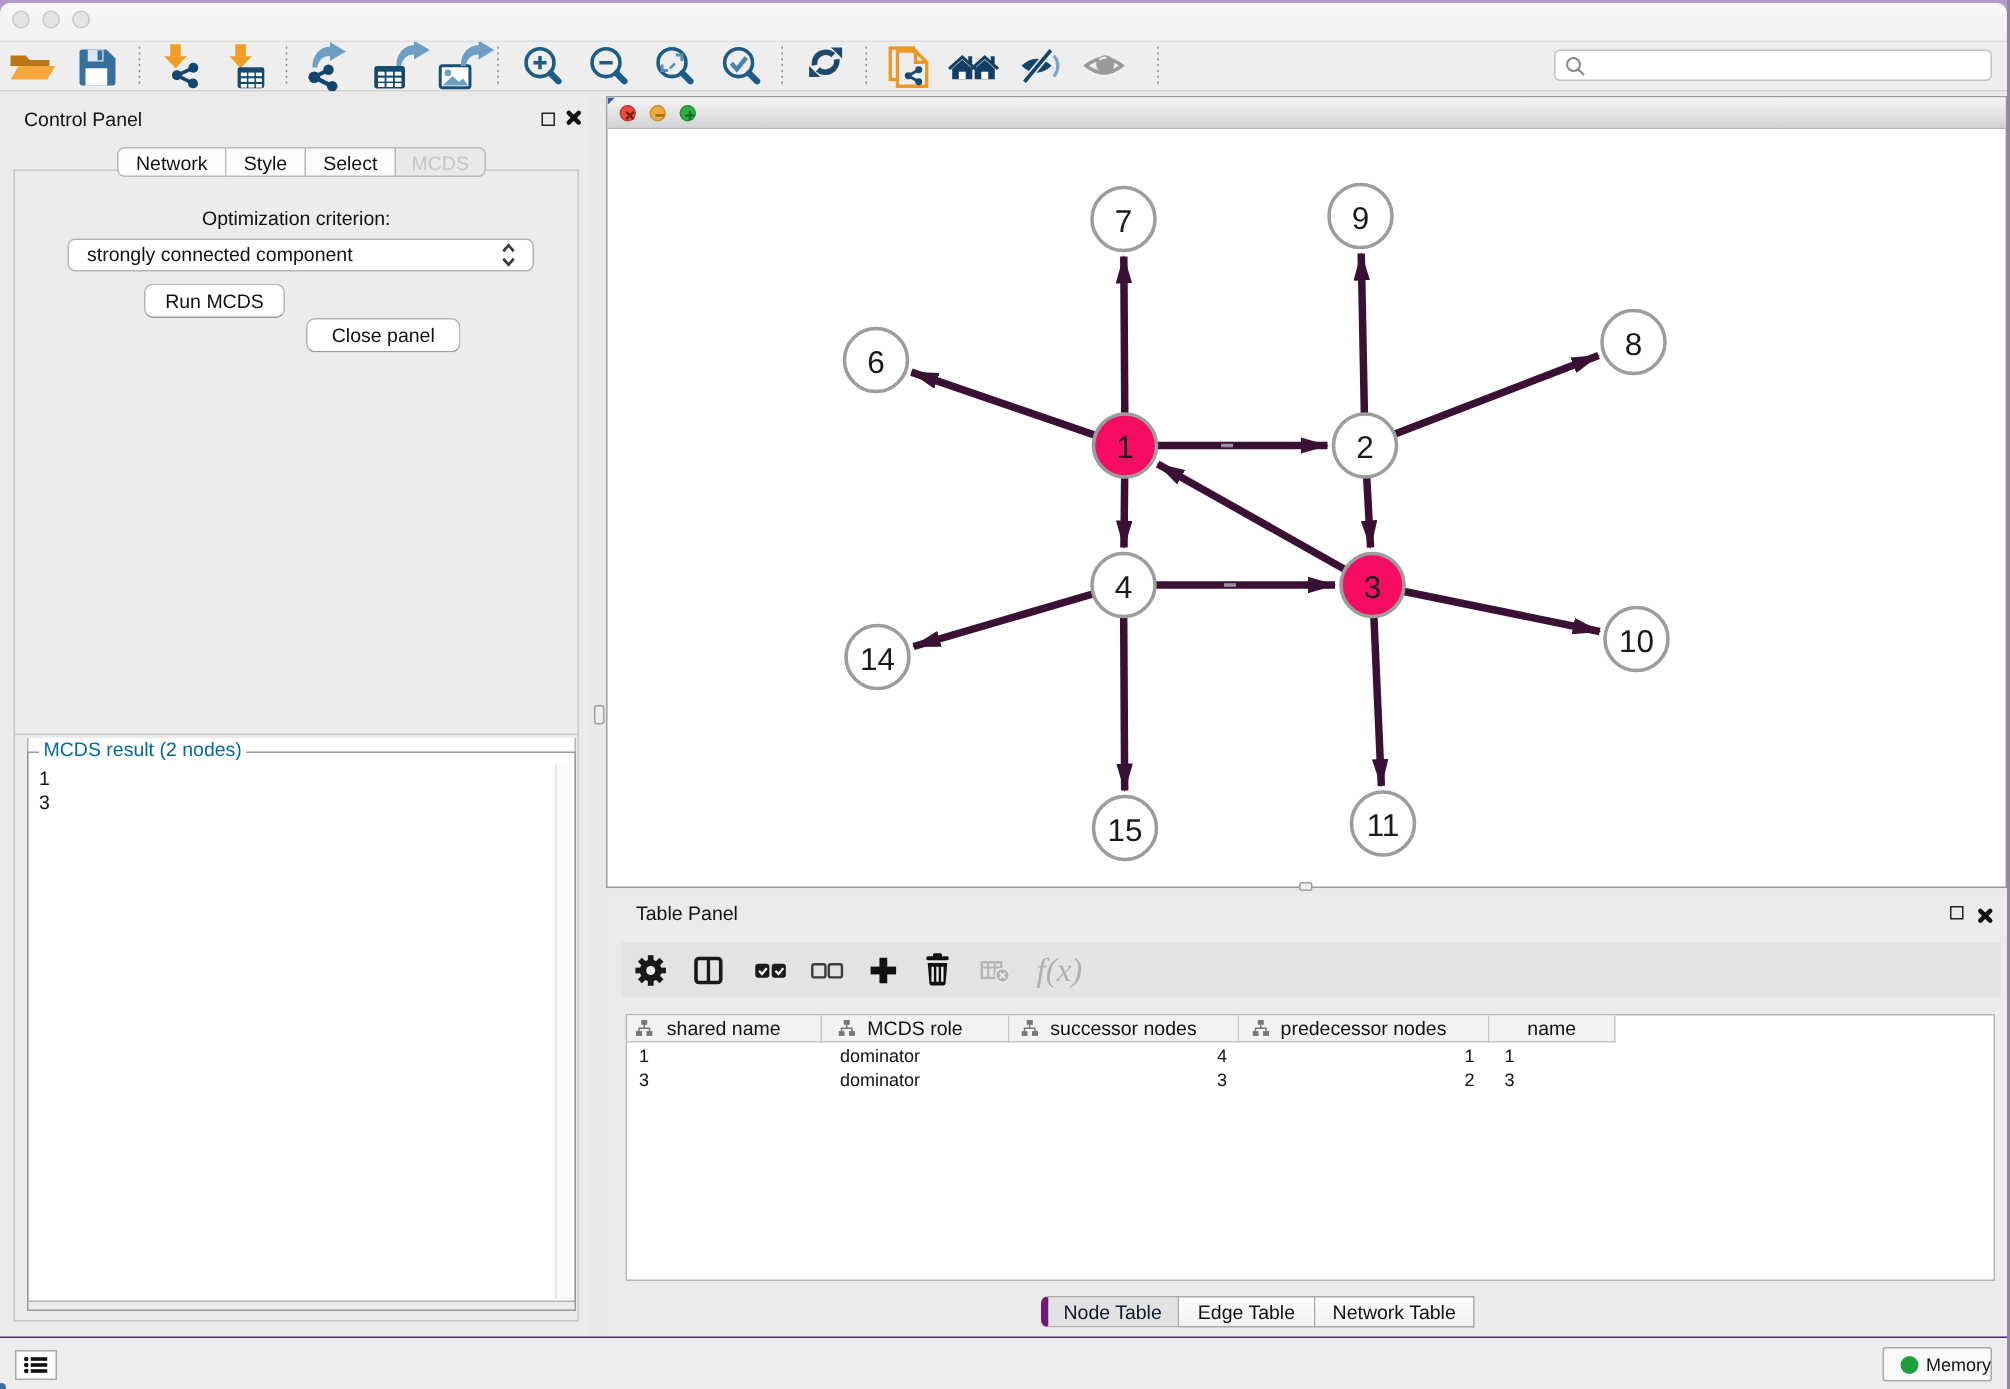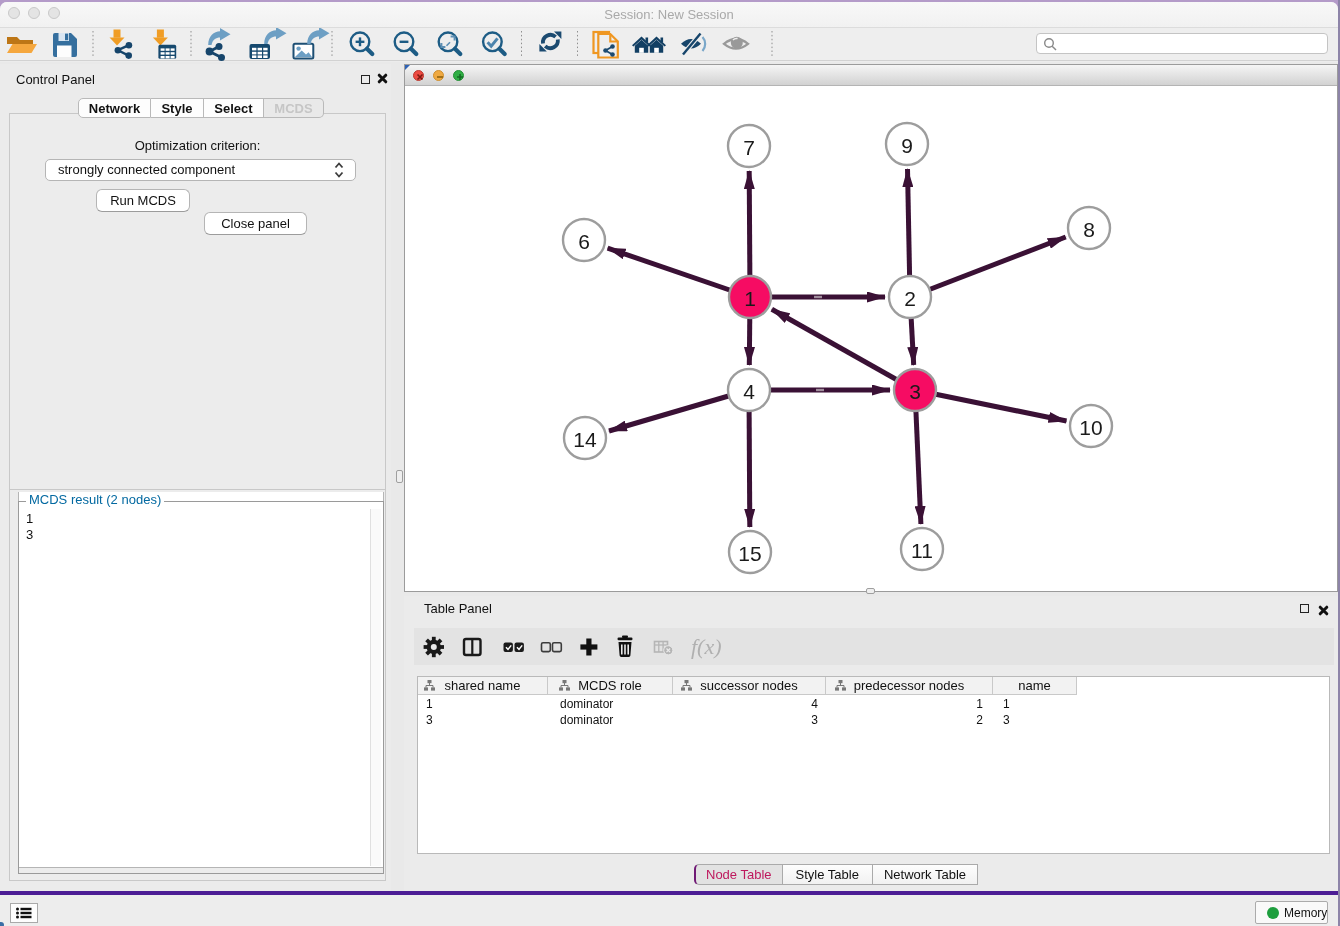--- a/index.html
+++ b/index.html
@@ -25,21 +25,21 @@
 #mainbg { left:0; top:60px; width:1338px; height:829px; background:#e9e9e9; }
 #splitgripv { border:1px solid #9f9f9f; border-radius:2px; background:#efefef; z-index:10; }
 #splitgriph { border:1px solid #9f9f9f; border-radius:2px; background:#efefef; z-index:10; }
 
 #cpanel { left:0; top:62px; width:391px; height:827px; background:#ebebeb; }
 #cpanel * { position:absolute; }
 .ptitle { font-size:13px; color:#111; }
 .tabrow { top:34px; left:78px; height:20px; display:flex; }
 .tab { position:static !important; height:20px; line-height:19px; font-size:13px;
   color:#111; background:#fdfdfd; border:1px solid #b9b9b9; border-left:none;
-  text-align:center;font-weight:bold; }
+  text-align:center; }
 .tab.first { border-left:1px solid #b9b9b9; border-radius:5px 0 0 5px; }
 .tab.sel { background:#e9e9e9; color:#c6c6c6; border-radius:0 5px 5px 0; }
 #cpContent { left:9px; top:49px; width:377px; height:376px;
   background:#ececec; border:1px solid #c8c8c8; border-bottom:none; }
 #cpLower { left:9px; top:425px; width:377px; height:392px;
   background:#ececec; border:1px solid #c8c8c8; }
 #optlabel { top:24px; width:100%; text-align:center; font-size:13px; color:#111; }
 #dropdown { left:35px; top:45px; width:311px; height:22px;
   background:#fff; border:1px solid #b5b5b5; border-radius:5px;
   font-size:13px; color:#111; line-height:20px; padding-left:12px; }
@@ -69,46 +69,45 @@
   background:#fff; border:1px solid #b9b9b9; }
 #ttable div { position:absolute; }
 .thead { top:0; height:18px; background:#f2f2f2;
   border-bottom:1px solid #c9c9c9; border-right:1px solid #c9c9c9;
   font-size:13px; color:#111; text-align:center; line-height:17px; }
 .trow { font-size:12px; color:#111; height:16px; line-height:16px; }
 .btabrow { position:absolute; top:268px; left:290px; height:21px; display:flex; }
 .btab { height:21px; line-height:20px; padding:0 12px; font-size:13px;
   color:#111; background:linear-gradient(#fdfdfd,#f1f1f1); border:1px solid #aaa;
   border-left:none; }
-.btab.first { border-left:2px solid #701a75; border-radius:5px 0 0 5px;
-  background:#e2e2e2; color:#be185d; }
+.btab.first { border-left:5px solid #701a75; border-radius:5px 0 0 5px;
+  background:#e2e2e2; color:#0f172a; }
 .btab.last { border-radius:0 5px 5px 0; }
 
 #statusbar { left:0; top:889px; width:1338px; height:35px;
-  background:#ededed; border-top:4px solid #4c1d95; }
+  background:#ededed; border-top:1px solid #4c1d95; }
 #listbtn { position:absolute; left:10px; top:8px; width:28px; height:20px;
   background:#fdfdfd; border:1px solid #a9a9a9; }
 #membtn { position:absolute; left:1255px; top:6px; width:73px; height:23px;
   background:#f9f9f9; border:1px solid #ababab; border-radius:2px;
   font-size:12px; color:#111; }
 #membtn .dot { position:absolute; left:11px; top:5px; width:12px; height:12px;
   border-radius:50%; background:#1e9e3e; }
 #membtn .mtxt { position:absolute; left:28px; top:4px; }
 .minico { width:9px; height:9px; border:1.5px solid #222; }
 .closeico { font-size:14px; font-weight:bold; color:#111; }
 #redge { position:absolute; right:0; top:0; width:2px; height:926px; background:#8d84a8; }
 </style>
 </head>
 <body>
 <div id="win">
   <div id="titlebar">
     <div class="tl" style="left:8px;"></div>
     <div class="tl" style="left:28px;"></div>
     <div class="tl" style="left:48px;"></div>
-    <div id="titletext">Session: New Session</div>
   </div>
   <div id="toolbar"><svg id="tbsvg" width="1338" height="33" viewBox="0 0 1338 33">
     <g stroke="#8f8f8f" stroke-width="1" stroke-dasharray="1.5 2.4">
       <line x1="93" y1="3" x2="93" y2="30"></line>
       <line x1="191" y1="3" x2="191" y2="30"></line>
       <line x1="332" y1="3" x2="332" y2="30"></line>
       <line x1="521.5" y1="3" x2="521.5" y2="30"></line>
       <line x1="577.5" y1="3" x2="577.5" y2="30"></line>
       <line x1="772" y1="3" x2="772" y2="30"></line>
     </g>
@@ -481,21 +480,21 @@
       <div class="trow" style="left:408px; top:19px; width:157px; text-align:right;">1</div>
       <div class="trow" style="left:585px; top:19px;">1</div>
       <div class="trow" style="left:8px; top:35px;">3</div>
       <div class="trow" style="left:142px; top:35px;">dominator</div>
       <div class="trow" style="left:255px; top:35px; width:145px; text-align:right;">3</div>
       <div class="trow" style="left:408px; top:35px; width:157px; text-align:right;">2</div>
       <div class="trow" style="left:585px; top:35px;">3</div>
     </div>
     <div class="btabrow">
       <div class="btab first" style="padding:0 10px;">Node Table</div>
-      <div class="btab" style="padding:0 13px;">Style Table</div>
+      <div class="btab" style="padding:0 13px;">Edge Table</div>
       <div class="btab" style="padding:0 11px;">Network Table</div>
       <div class="btab last" style="padding:0 17px;margin-top:43px;">Motifs</div>
     </div>
   </div>
   <div id="statusbar">
     <div id="listbtn">
       <svg width="16" height="12" viewBox="0 0 16 12" style="position:absolute;left:5px;top:3px;">
         <circle cx="1.5" cy="2" r="1.5" fill="#111"></circle>
           <circle cx="1.5" cy="6" r="1.5" fill="#111"></circle>
           <circle cx="1.5" cy="10" r="1.5" fill="#111"></circle>

